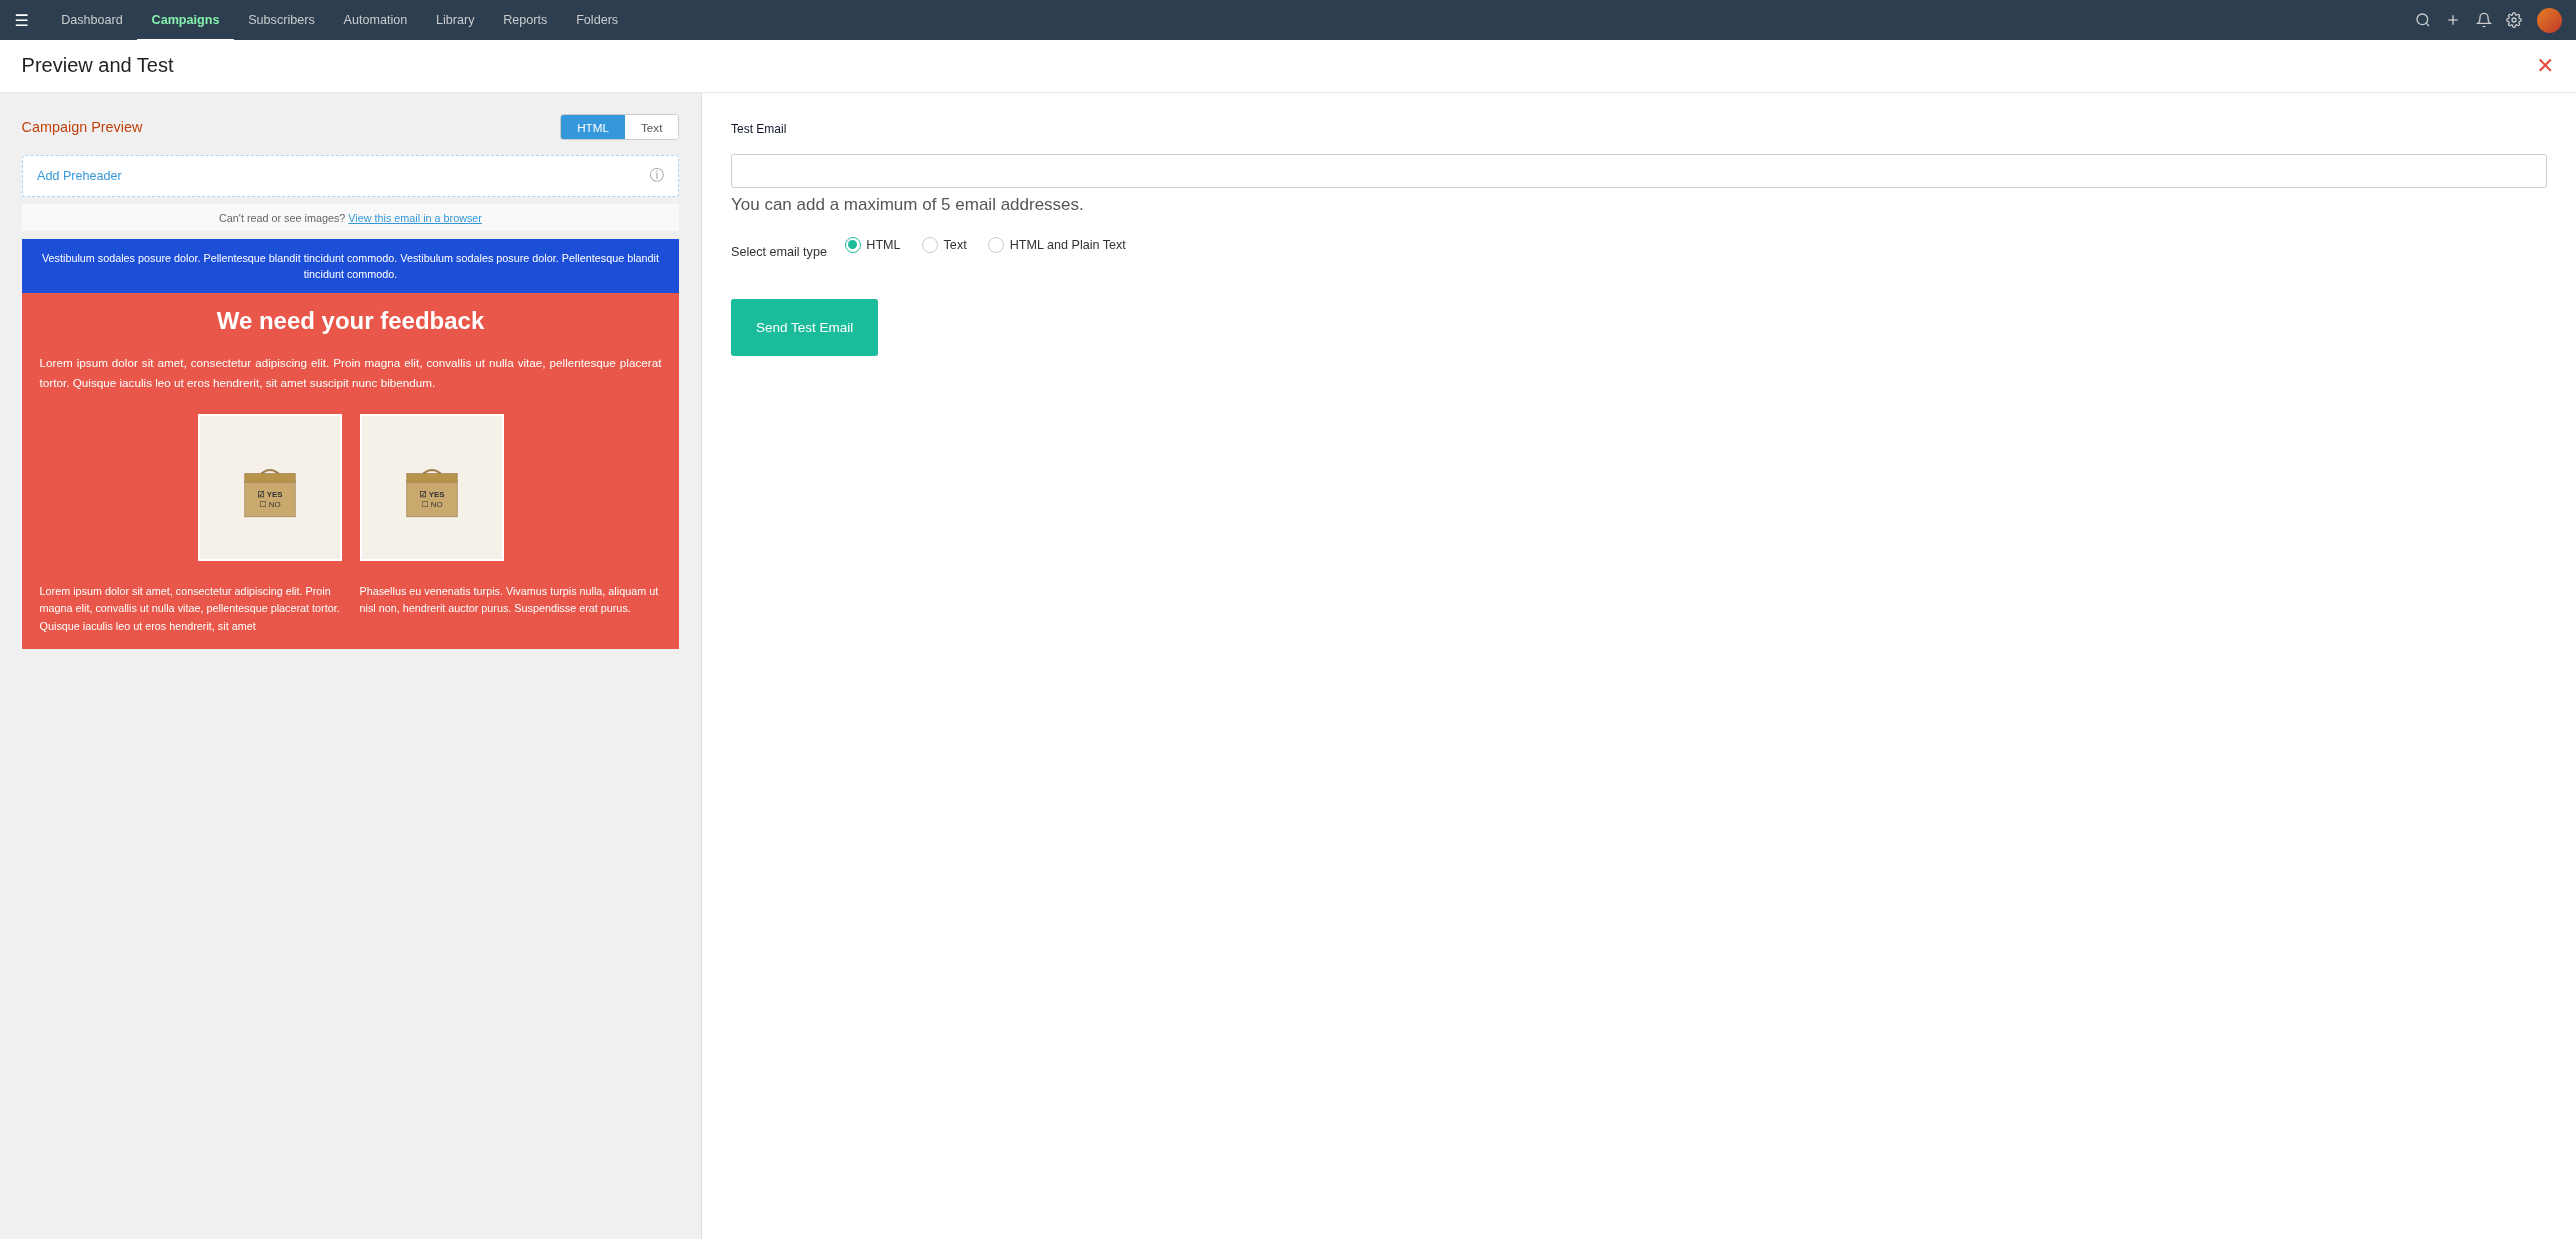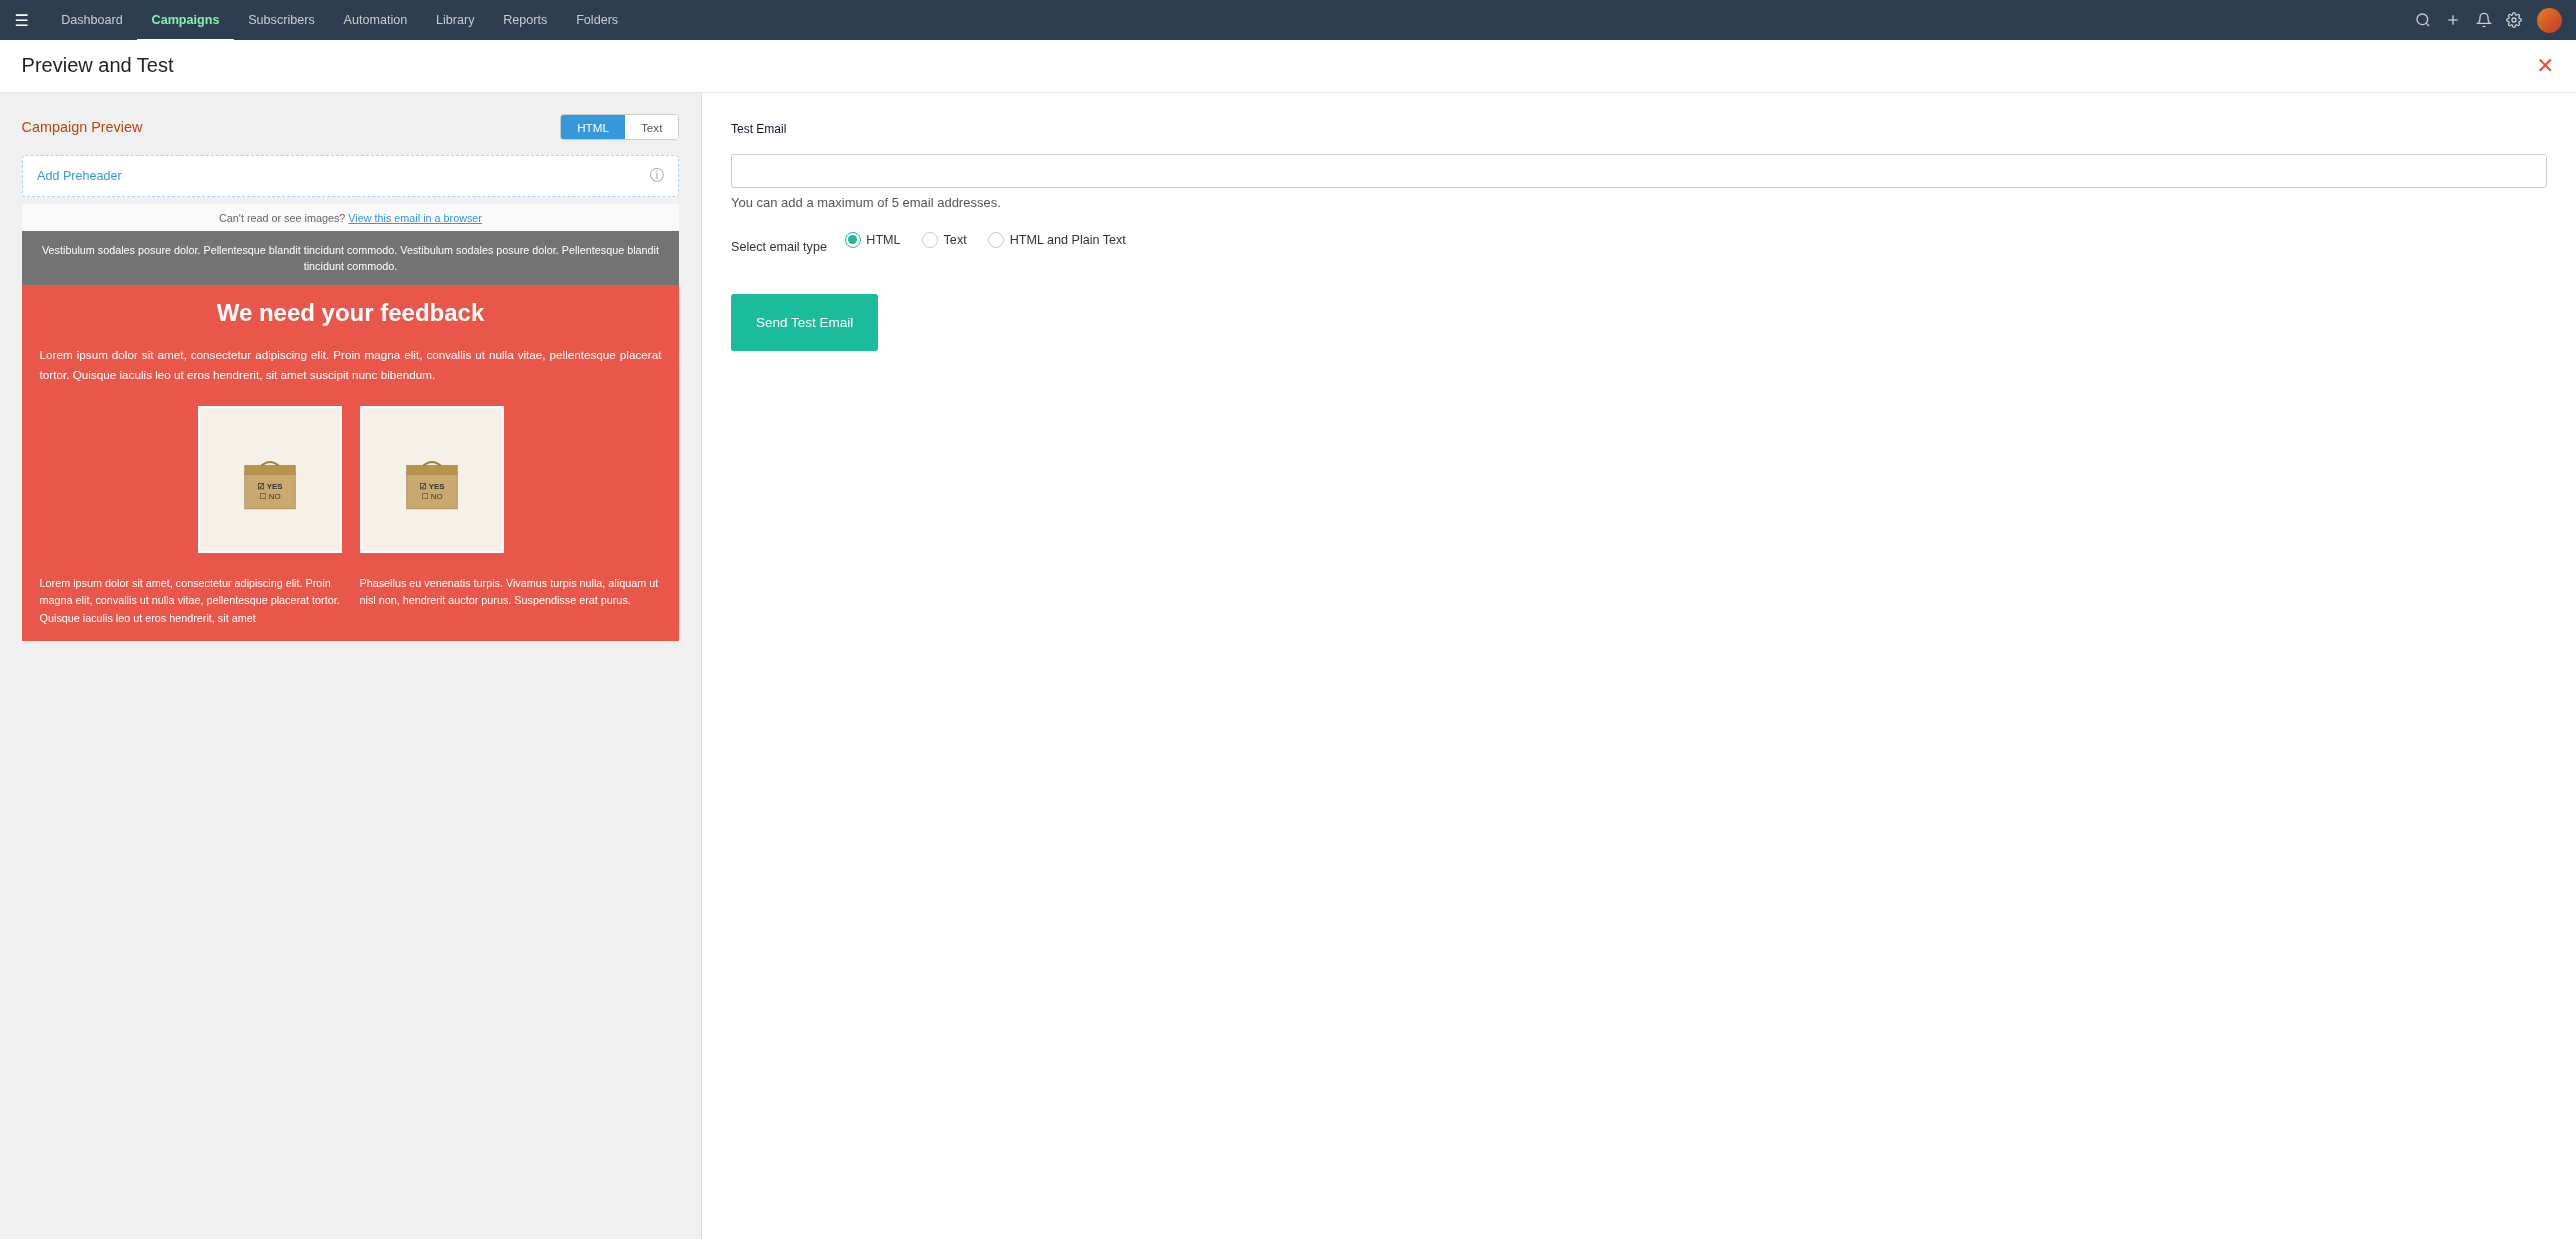--- a/index.html
+++ b/index.html
@@ -160,26 +160,27 @@
       text-decoration: underline;
       cursor: pointer;
     }
 
     
     .email-preview {
       background: #e8574a;
       padding: 0;
     }
     .email-header-text {
-      background: #737373;
+      background: #1d4ed8;
       padding: 10.8px 18px;
       text-align: center;
       color: #fff;
       font-size: 10.8px;
       line-height: 1.5;
+      margin-top: 8px;
     }
     .email-headline {
       background: #e8574a;
       text-align: center;
       padding: 14.4px 18px 10.8px;
       color: #fff;
       font-size: 24px;
       font-weight: 700;
     }
     .email-body-text {
@@ -242,21 +243,21 @@
       width: 100%;
       border: 0.9px solid #ccc;
       border-radius: 2.7px;
       padding: 9px 10.8px;
       font-size: 12.6px;
       color: #333;
       outline: none;
       margin-bottom: 7.2px;
     }
     .helper-text {
-      font-size: 13px;
+      font-size: 17px;
       color: #555;
       margin-bottom: 21.6px;
     }
     .email-type-label {
       font-size: 12.6px;
       color: #333;
       margin-bottom: 10.8px;
       font-weight: 400;
     }
     .radio-group {

